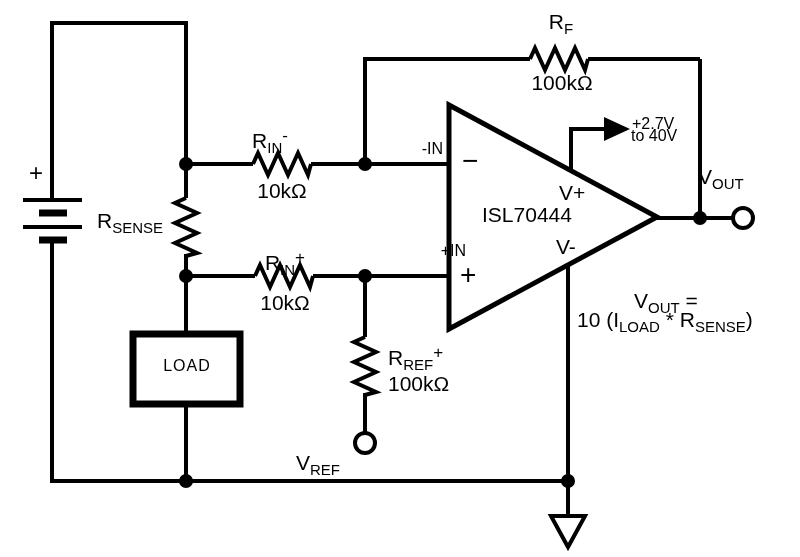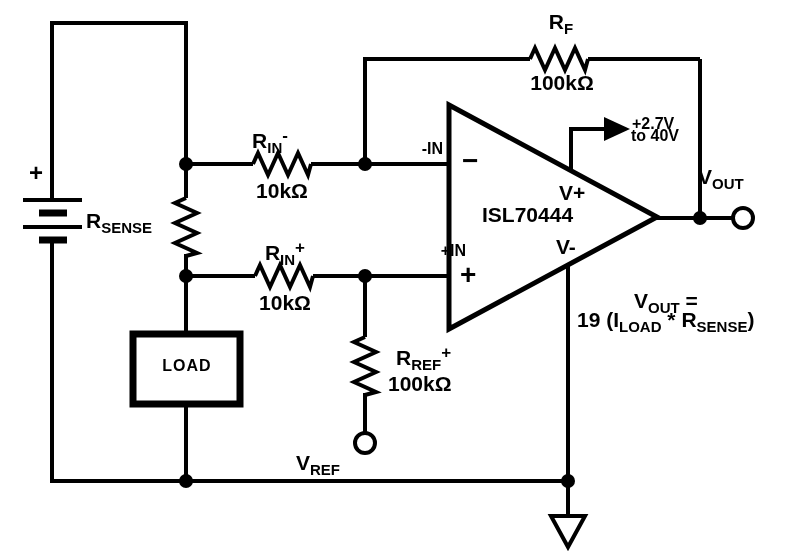--- a/index.html
+++ b/index.html
@@ -1,19 +1,19 @@
 <!DOCTYPE html>
 <html><head>
 <meta charset="utf-8">
 <style>
   html,body{margin:0;padding:0;}
   body{width:800px;height:557px;position:relative;background:#fff;overflow:hidden;
        font-family:"Liberation Sans",sans-serif;}
   #schematic-svg{position:absolute;left:0;top:0;}
-  .lbl{position:absolute;font-weight:bold;color:#000;white-space:nowrap;
+  .lbl{position:absolute;font-weight:normal;color:#000;white-space:nowrap;
        font-size:21px;line-height:1;}
   .c{transform:translateX(-50%);}
   .ra{transform:translateX(-100%);}
   .f20{font-size:16px;}
   .f24{font-size:24px;}
   .f28{font-size:28px;}
   .sub{font-size:15px;vertical-align:-5px;letter-spacing:0;}
   .sgn{font-size:17px;vertical-align:7px;}
   .load-lbl{letter-spacing:1px;}
 </style>
@@ -89,26 +89,26 @@
       <circle cx="186" cy="481" r="7"></circle>
     <circle cx="568" cy="481" r="7"></circle>
   </g>
 
   <circle cx="743" cy="218" r="10" fill="#fff" stroke="#000" stroke-width="4"></circle>
   <circle cx="365" cy="443" r="10" fill="#fff" stroke="#000" stroke-width="4"></circle>
 </svg>
 
 <div class="lbl f24" style="left:29px;top:161px">+</div>
 
-<div class="lbl" style="left:86px;top:210px"><span>R</span><span class="sub">SENSE</span></div>
+<div class="lbl" style="left:97px;top:210px"><span>R</span><span class="sub">SENSE</span></div>
 
 <div class="lbl c" style="left:270px;top:127px"><span>R</span><span class="sub">IN</span><span class="sgn">-</span></div>
 <div class="lbl c" style="left:282px;top:180px">10kΩ</div>
 
-<div class="lbl c" style="left:285px;top:239px"><span>R</span><span class="sub">IN</span><span class="sgn">+</span></div>
+<div class="lbl c" style="left:285px;top:249px"><span>R</span><span class="sub">IN</span><span class="sgn">+</span></div>
 <div class="lbl c" style="left:285px;top:292px">10kΩ</div>
 
 <div class="lbl c" style="left:561px;top:11px"><span>R</span><span class="sub">F</span></div>
 <div class="lbl c" style="left:562px;top:72px">100kΩ</div>
 
 <div class="lbl f20 load-lbl c" style="left:187px;top:358px">LOAD</div>
 
 <div class="lbl f20 ra" style="left:443px;top:141px">-IN</div>
 <div class="lbl f20 ra" style="left:466px;top:243px">+IN</div>
 
@@ -119,17 +119,17 @@
 <div class="lbl" style="left:559px;top:182px">V+</div>
 <div class="lbl" style="left:556px;top:236px">V-</div>
 
 <div class="lbl f20" style="left:632px;top:116px">+2.7V</div>
 <div class="lbl f20" style="left:631px;top:128px">to 40V</div>
 
 <div class="lbl" style="left:698px;top:166px"><span>V</span><span class="sub">OUT</span></div>
 
 <div class="lbl" style="left:296px;top:452px"><span>V</span><span class="sub">REF</span></div>
 
-<div class="lbl" style="left:396px;top:344px"><span>R</span><span class="sub">REF</span><span class="sgn">+</span></div>
+<div class="lbl" style="left:388px;top:344px"><span>R</span><span class="sub">REF</span><span class="sgn">+</span></div>
 <div class="lbl" style="left:388px;top:373px">100kΩ</div>
 
 <div class="lbl" style="left:634px;top:290px"><span>V</span><span class="sub">OUT</span><span> =</span></div>
-<div class="lbl" style="left:577px;top:309px"><span>19 (I</span><span class="sub">LOAD</span><span> * </span><span>R</span><span class="sub">SENSE</span><span>)</span></div>
+<div class="lbl" style="left:577px;top:309px"><span>10 (I</span><span class="sub">LOAD</span><span> * </span><span>R</span><span class="sub">SENSE</span><span>)</span></div>
 
 </body></html>

